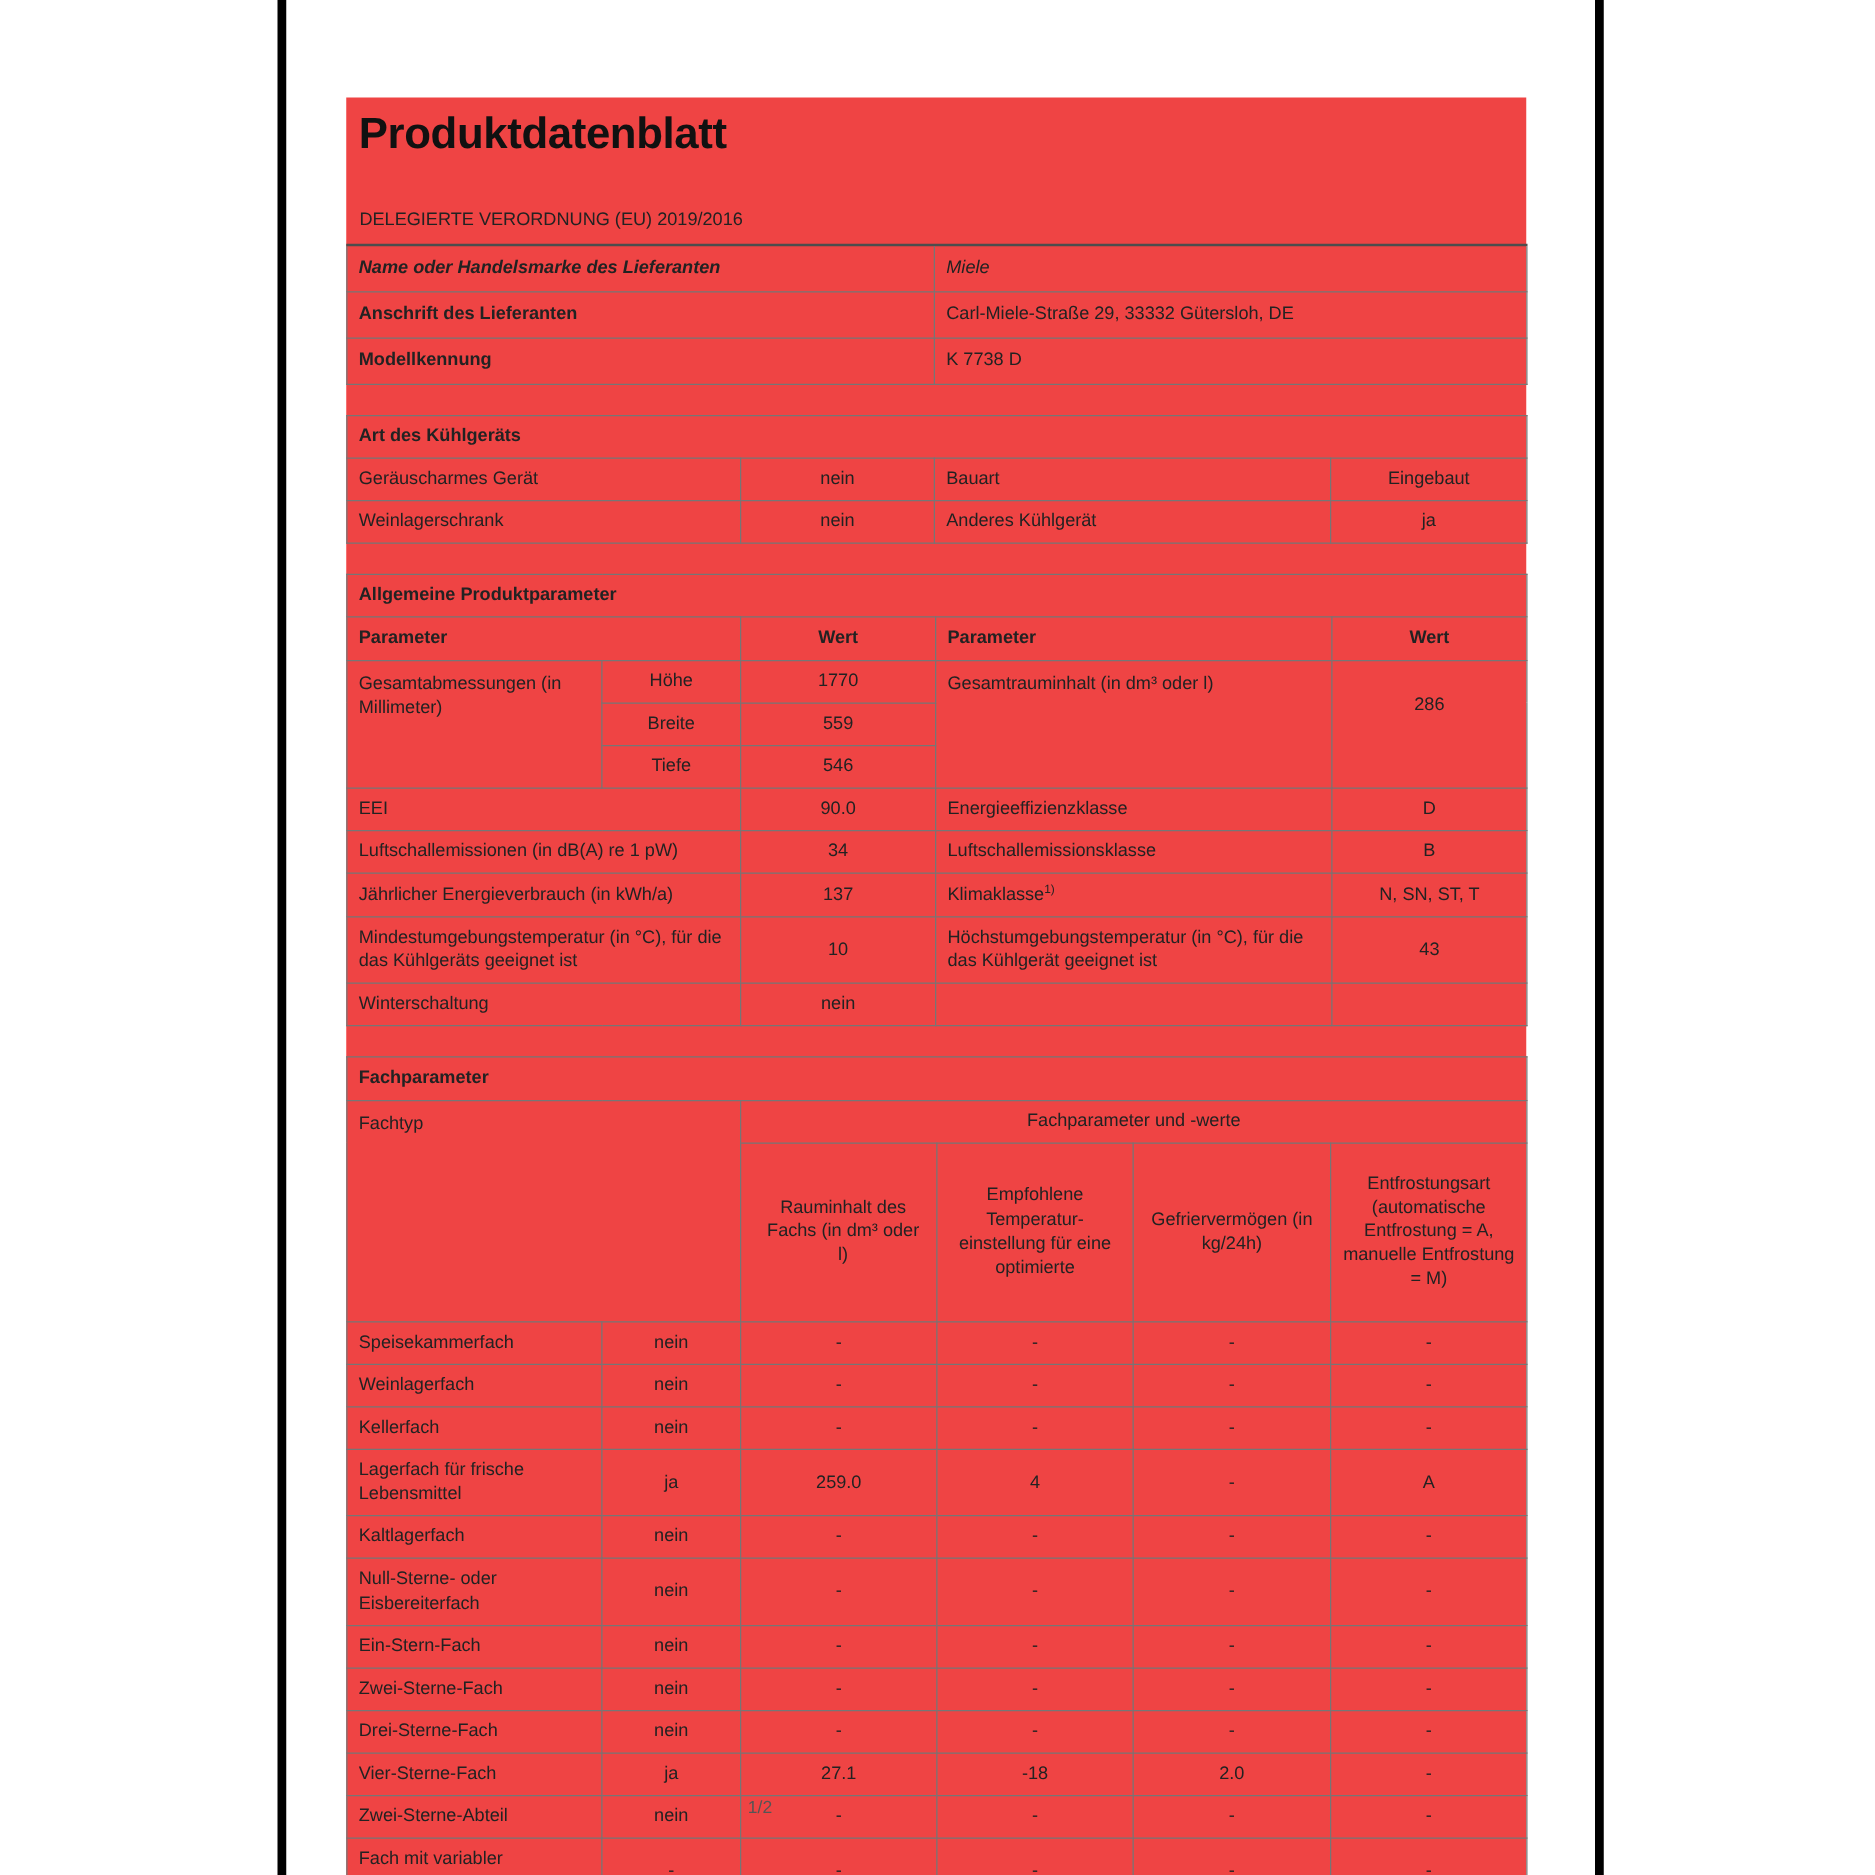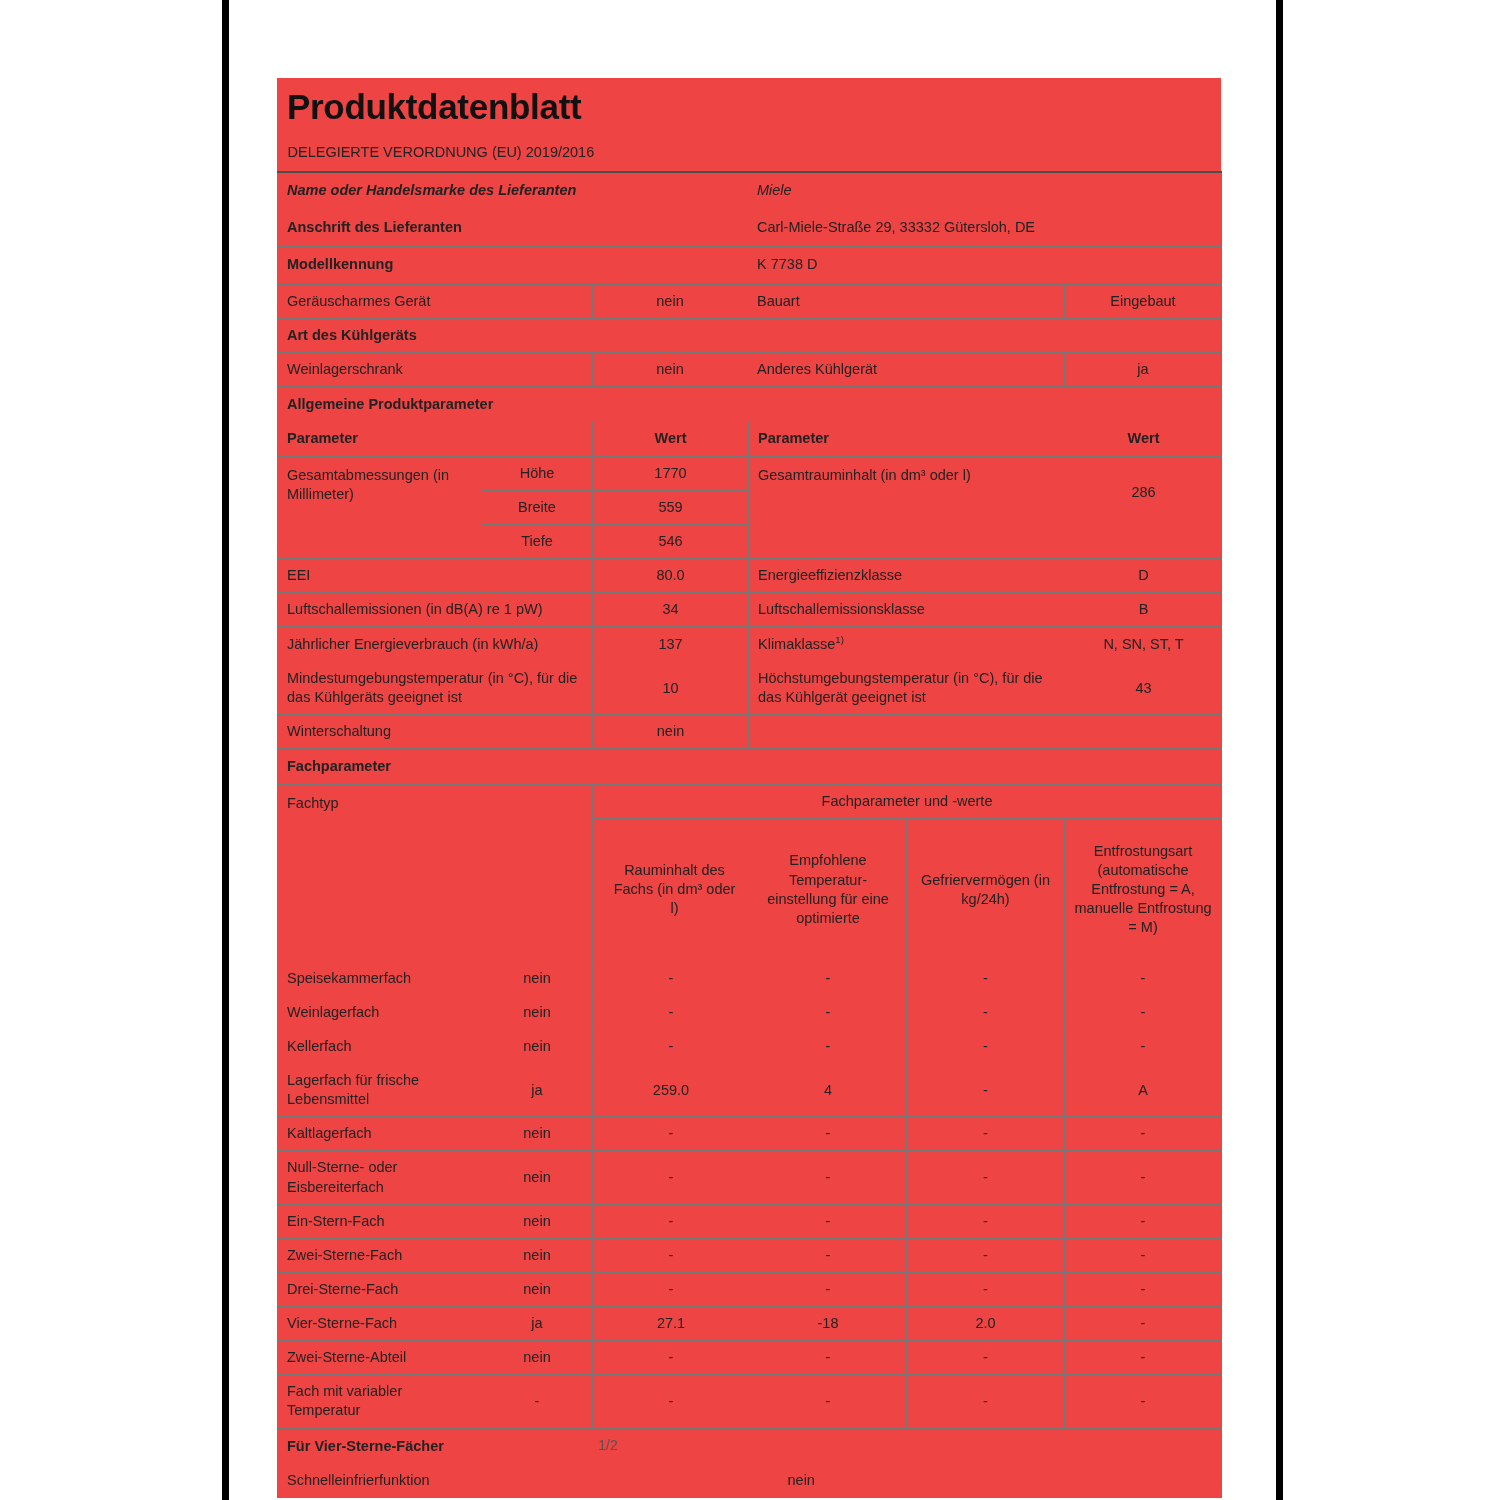--- a/index.html
+++ b/index.html
@@ -44,20 +44,21 @@
     color: #111111;
     padding: 11px 0 17px 10px;
     line-height: 1.05;
   }
 
   
   table.grid {
     border-collapse: collapse;
     width: 944px;
     table-layout: fixed;
+    margin-top: 24px;
   }
   table.grid td {
     border: 1px solid #767676;
     font-size: 14.5px;
     color: #222222;
     padding: 7px 9px;
     vertical-align: middle;
     line-height: 1.32;
   }
   .topline {
@@ -132,27 +133,27 @@
 
   <table class="grid">
     <colgroup>
       <col style="width:315px">
         <col style="width:155px">
       <col style="width:317px">
         <col style="width:157px">
     </colgroup>
     <tbody>
       <tr>
+        <td class="section" colspan="4">Art des Kühlgeräts</td>
+      </tr>
+      <tr>
         <td class="plain">Geräuscharmes Gerät</td>
         <td class="ctr">nein</td>
         <td class="plain">Bauart</td>
         <td class="ctr">Eingebaut</td>
-      </tr>
-      <tr>
-        <td class="section" colspan="4">Art des Kühlgeräts</td>
       </tr>
       <tr>
         <td class="plain">Weinlagerschrank</td>
         <td class="ctr">nein</td>
         <td class="plain">Anderes Kühlgerät</td>
         <td class="ctr">ja</td>
       </tr>
     </tbody>
   </table>
 
@@ -186,21 +187,21 @@
         <td class="ctr">Breite</td>
         <td class="ctr">559</td>
       </tr>
       <tr>
         <td class="ctr">Tiefe</td>
         <td class="ctr">546</td>
       </tr>
 
       <tr>
         <td class="plain" colspan="2">EEI</td>
-        <td class="ctr">80.0</td>
+        <td class="ctr">90.0</td>
         <td class="plain">Energieeffizienzklasse</td>
         <td class="ctr">D</td>
       </tr>
       <tr>
         <td class="plain" colspan="2">Luftschallemissionen (in dB(A) re 1 pW)</td>
         <td class="ctr">34</td>
         <td class="plain">Luftschallemissionsklasse</td>
         <td class="ctr">B</td>
       </tr>
       <tr>

